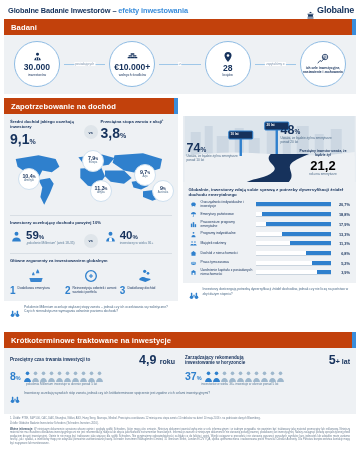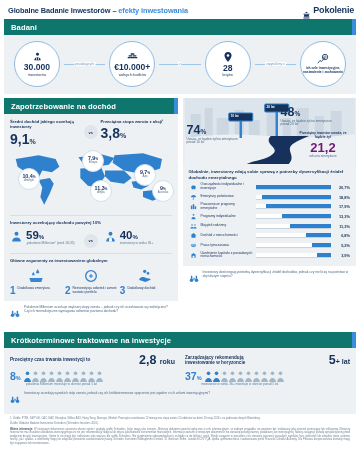--- a/index.html
+++ b/index.html
@@ -18,21 +18,21 @@
     padding: 5px 2px 4px 4px;
   }
   .masthead h1 { font-size: 7.4px; font-weight: bold; letter-spacing: -.1px; color: #14325c; }
   .masthead h1 .accent { color: #3a8ddb; font-weight: bold; }
   .brand { display: flex; align-items: center; gap: 2px; }
   .brand-mark { width: 9px; height: 9px; color: #14325c; }
   .brand-text { font-size: 9px; font-weight: bold; color: #14325c; letter-spacing: -.2px; }
 
   
   .secbar {
-    background: #0f766e; color: #fff;
+    background: #c2410c; color: #fff;
     font-size: 7.6px; font-weight: bold;
     padding: 3.5px 7px; position: relative;
     letter-spacing: .1px;
   }
   .secbar::after {
     content: ""; position: absolute; right: 0; top: 0; bottom: 0;
     width: 4px; background: #3a8ddb;
   }
   .panel { background: #eef1f4; }
 
@@ -51,21 +51,21 @@
   .circ .sub { font-size: 3.6px; color: #16325c; line-height: 1.15; margin-top: 1px; }
   .circ .sub.tiny { font-size: 3.3px; font-weight: bold; }
   .connector { flex: 1; position: relative; height: 12px; }
   .connector .line { position: absolute; top: 50%; left: 0; right: 0; height: 1px; background: #9fc7e8; }
   .connector .ctext {
     position: absolute; top: 50%; left: 50%; transform: translate(-50%, -50%);
     background: #fff; padding: 0 1px; font-size: 3px; color: #7d93ad; white-space: nowrap;
   }
 
   
-  .cols { display: flex; gap: 5px; margin-top: 4px; }
+  .cols { display: flex; gap: 5px; margin-top: 4px; align-items: center; }
   .col { width: 50%; }
 
   .pbody { padding: 5px 6px 6px; }
   .lbl { font-size: 4.2px; font-weight: bold; color: #16325c; line-height: 1.25; }
   .statrow { display: flex; align-items: flex-start; justify-content: space-between; }
   .stat { width: 44%; }
   .stat .num { font-size: 14px; font-weight: bold; color: #16325c; line-height: 1; margin-top: 2px; }
   .stat .num .pc { font-size: 7px; }
   .vs {
     width: 14px; height: 14px; border-radius: 50%; background: #dfe5ea;
@@ -106,21 +106,21 @@
   .road { position: relative; height: 66px; background: #e8edf2; overflow: hidden; }
   .road svg { position: absolute; inset: 0; width: 100%; height: 100%; }
   .pct74, .pct48 { position: absolute; }
   .pct74 { left: 4px; top: 26px; }
   .pct48 { left: 98px; top: 8px; }
   .pctnum { font-size: 12.5px; font-weight: bold; color: #16325c; line-height: 1; }
   .pctnum .pc { font-size: 6.5px; }
   .pctcap { font-size: 3.2px; color: #4c6a87; line-height: 1.22; margin-top: 1px; max-width: 52px; }
   .avgblock { position: absolute; right: 4px; top: 34px; text-align: center; width: 58px; }
   .avgblock .cap { font-size: 3.3px; font-weight: bold; color: #16325c; line-height: 1.2; }
-  .avgblock .yr { font-size: 13px; font-weight: bold; color: #701a75; line-height: 1; margin-top: 1px; }
+  .avgblock .yr { font-size: 13px; font-weight: bold; color: #000000; line-height: 1; margin-top: 1px; }
   .avgblock .unit { font-size: 3.2px; color: #4c6a87; }
 
   .barhead { font-size: 4.4px; font-weight: bold; color: #16325c; line-height: 1.3; padding: 5px 6px 3px; }
   .bars { padding: 0 6px 4px; }
   .brow { display: flex; align-items: center; gap: 3px; margin-bottom: 2.6px; }
   .brow .bico { width: 9px; color: #2f80cd; display: flex; justify-content: center; flex: none; }
   .brow .bname { font-size: 3.4px; color: #16325c; width: 52px; flex: none; line-height: 1.1; }
   .btrack { flex: 1; height: 5px; background: #fff; border-bottom: .6px solid #c9d4de; position: relative; }
   .bfill { position: absolute; right: 0; top: 0; bottom: 0; background: #2f80cd; }
   .bval { font-size: 3.9px; font-weight: bold; color: #16325c; width: 16px; text-align: right; flex: none; }
@@ -155,21 +155,21 @@
 <div class="page">
 
   <div class="masthead">
     <h1><span>Globalne Badanie Inwestorów – </span><span class="accent">efekty inwestowania</span></h1>
     <div class="brand">
       <span class="brand-mark">
         <svg viewBox="0 0 24 24" width="9" height="9" fill="currentColor">
             <path d="M12 2 8 5h8l-4-3zM4 7h16v2H4V7zm1 3h14l-1 3H6l-1-3zm0 4h14v2H5v-2zm-1 3h16v3H4v-3z"></path>
           </svg>
       </span>
-      <span class="brand-text">Pokolenie</span>
+      <span class="brand-text">Globalne</span>
     </div>
   </div>
 
   <div class="secbar">Badani</div>
   <div class="panel">
     <div class="resp">
 
       <div class="resp-node">
         <div class="circ">
           <span class="ico">
@@ -569,21 +569,21 @@
   </div>
 
   <div class="stwrap">
     <div class="secbar">Krótkoterminowe traktowane na inwestycje</div>
     <div class="panel">
       <div class="stcols">
 
         <div class="stcol">
           <div class="sthead">
             <div class="q">Przeciętny czas trwania inwestycji to</div>
-            <div class="a"><span>2,8</span> <span class="sm">roku</span></div>
+            <div class="a"><span>4,9</span> <span class="sm">roku</span></div>
           </div>
           <div class="picto">
             <span class="pnum"><span>8</span><span class="pc">%</span></span>
             <span class="figs">
               <svg viewBox="0 0 10 16" width="7" height="11" fill="#2f80cd">
                   <circle cx="5" cy="3.4" r="2.6"></circle>
                   <path d="M0 16c0-3.6 2.2-6 5-6s5 2.4 5 6z"></path>
                 </svg>
               <svg viewBox="0 0 10 16" width="7" height="11" fill="#9fb8cd">
                   <circle cx="5" cy="3.4" r="2.6"></circle>

